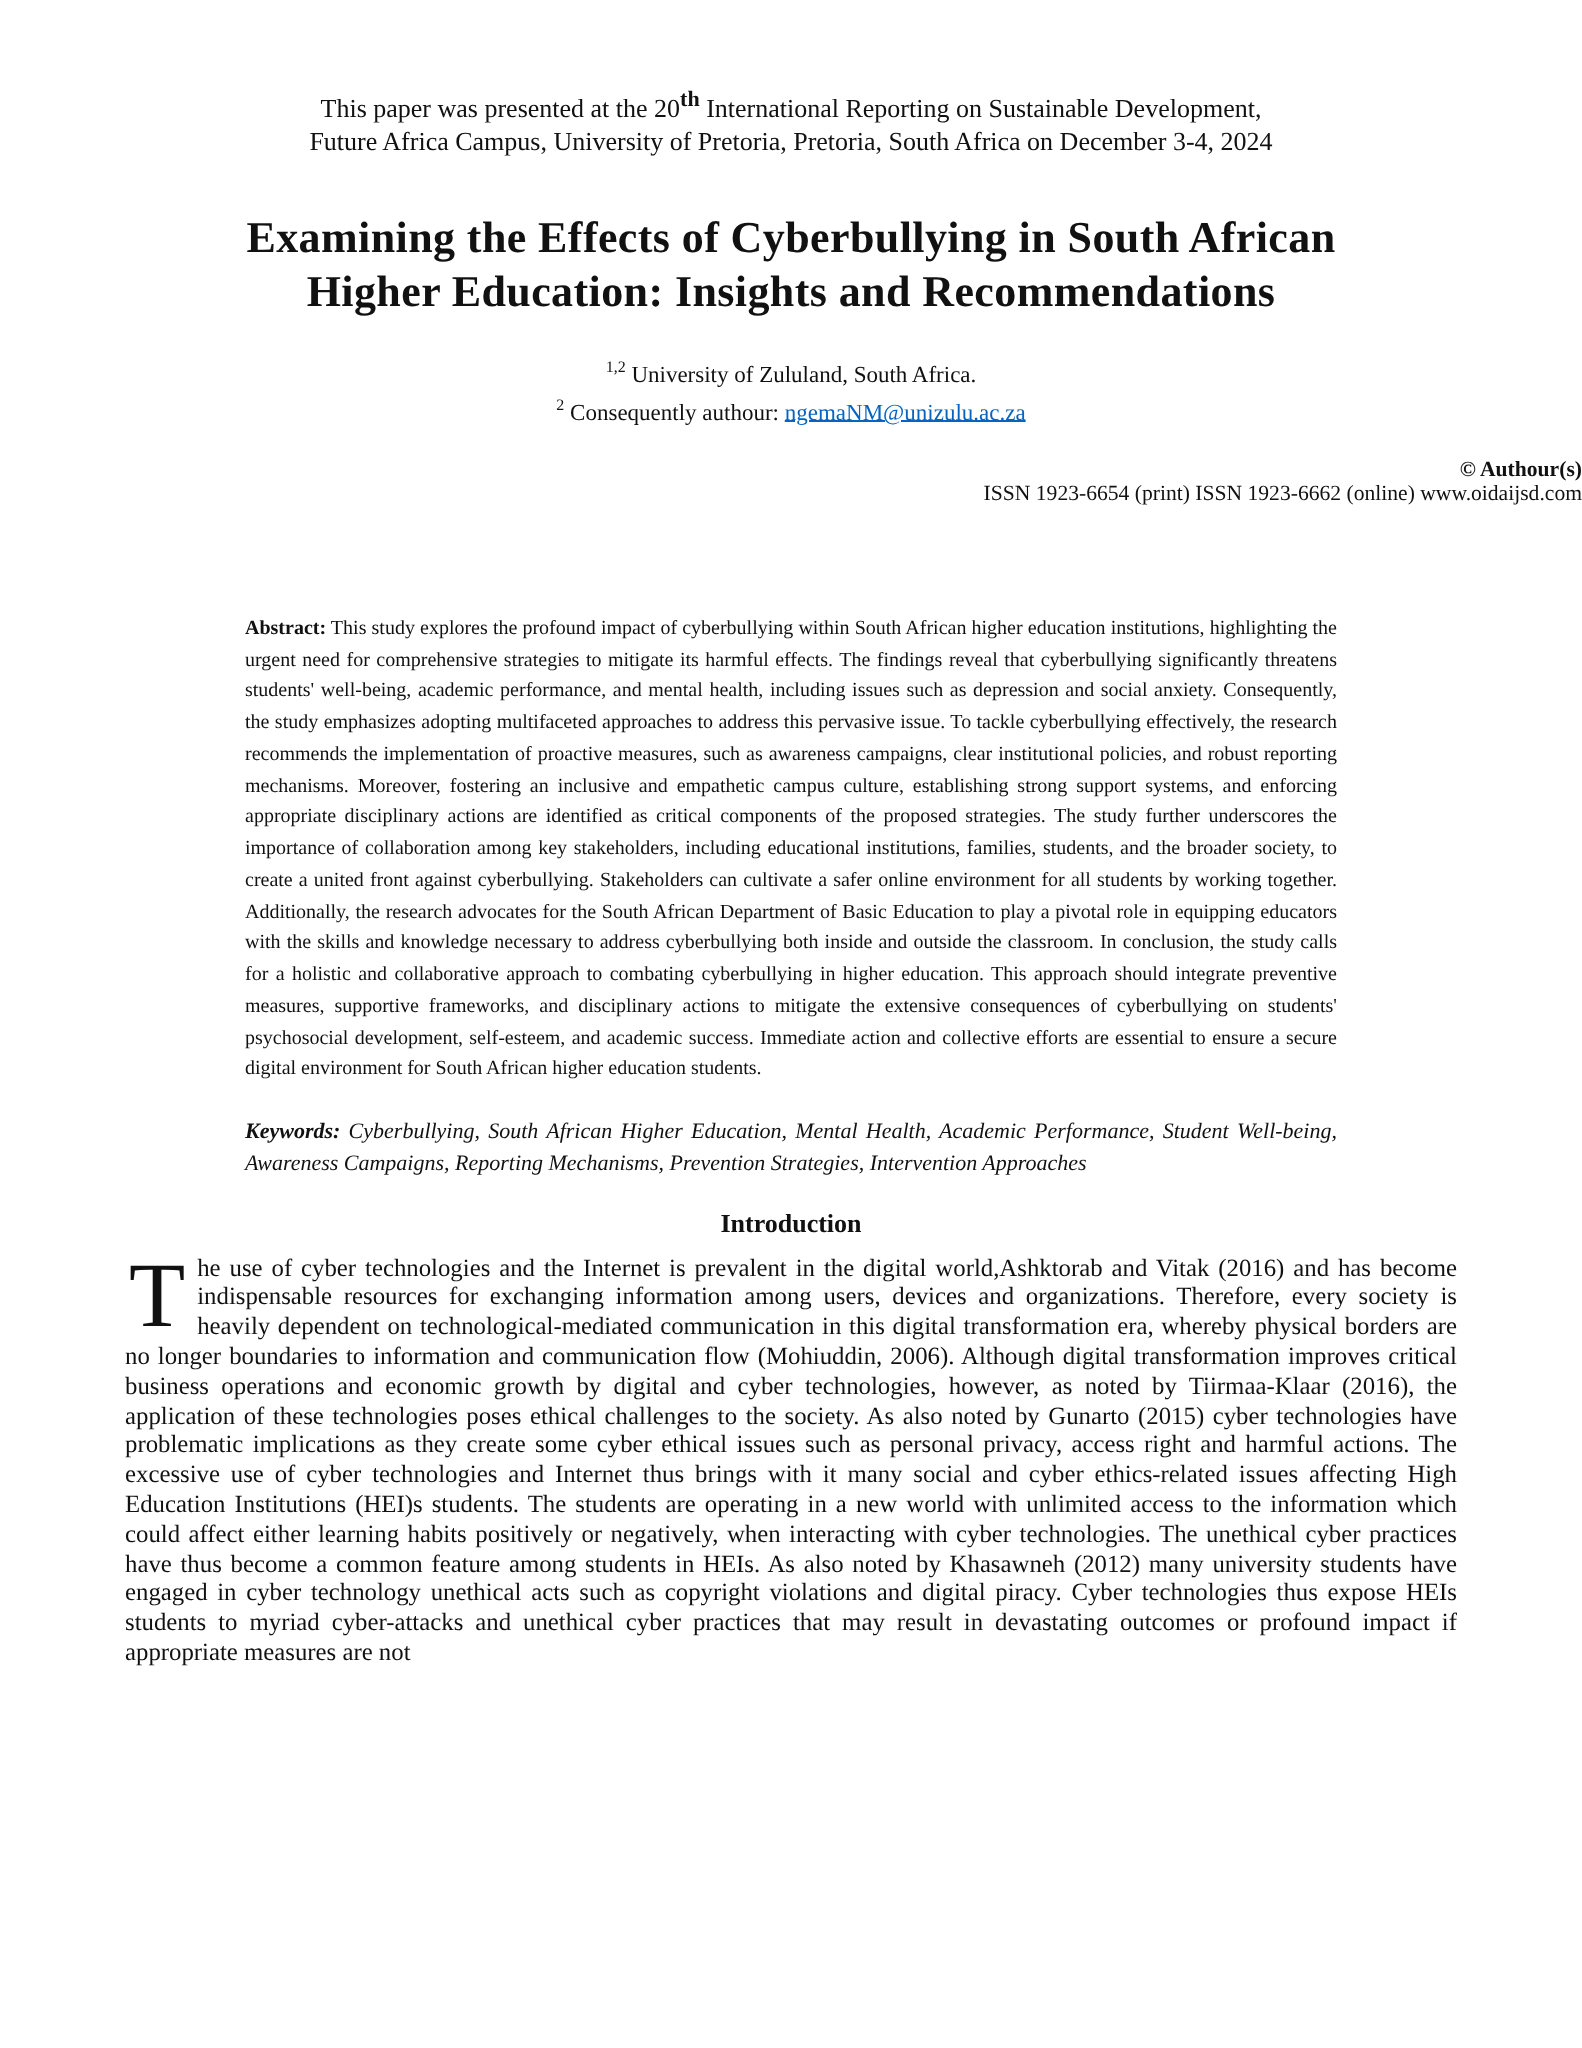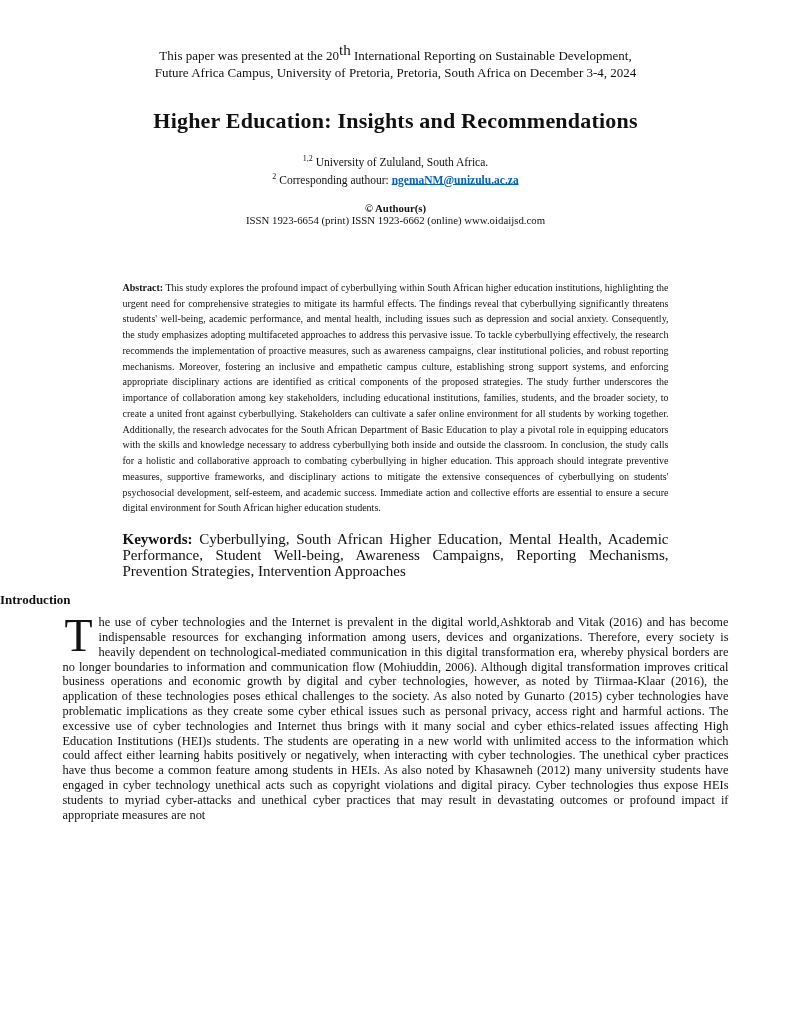--- a/index.html
+++ b/index.html
@@ -13,21 +13,21 @@
     position: relative;
     overflow: hidden;
     box-sizing: border-box;
   }
   .conference-note {
     padding-top: 42px;
     text-align: center;
     font-size: 13px;
     line-height: 17px;
   }
-  .conference-note sup { font-size: 15px; }
+  .conference-note sup { font-size: 11px; font-weight: bold; }
   .paper-title {
     margin-top: 26px;
     text-align: center;
     font-size: 22px;
     font-weight: bold;
     line-height: 27px;
     letter-spacing: 0.2px;
   }
   .authors-line {
     margin-top: 9px;
@@ -40,47 +40,47 @@
     text-align: center;
     font-size: 11.5px;
     line-height: 13.5px;
   }
   .affiliation-line { margin-top: 18px; }
   .affiliation-line sup, .corresponding-line sup { font-size: 8px; }
   .email-link {
     color: #0563C1;
     text-decoration: underline;
     cursor: pointer;
-    font-weight: bold;
   }
   .imprint-block {
     margin-top: 15px;
-    text-align: center;
+    text-align: right;
     font-size: 10.8px;
     line-height: 12.4px;
   }
   .imprint-copyright { font-weight: bold; }
   .abstract-block {
     width: 546px;
     margin: 53px auto 0 auto;
     text-align: justify;
     font-size: 10px;
     line-height: 15.75px;
   }
   .keywords-block {
     width: 546px;
     margin: 16px auto 0 auto;
     text-align: justify;
-    font-size: 15px;
+    font-size: 11px;
     line-height: 15.75px;
+    font-style: italic;
   }
   .bold-label { font-weight: bold; }
   .intro-heading {
     margin-top: 13px;
-    text-align: left;
+    text-align: center;
     font-size: 13px;
     font-weight: bold;
   }
   .intro-body {
     width: 666px;
     margin: 7px auto 0 auto;
     text-align: justify;
     font-size: 12.4px;
     line-height: 14.8px;
   }
@@ -95,27 +95,28 @@
 <body>
 
 <div class="page">
 
   <div class="conference-note">
     <div><span>This paper was presented at the 20</span><sup>th</sup><span> International Reporting on Sustainable Development,</span></div>
     <div>Future Africa Campus, University of Pretoria, Pretoria, South Africa on December 3-4, 2024</div>
   </div>
 
   <h1 class="paper-title">
+    <div>Examining the Effects of Cyberbullying in South African</div>
     <div>Higher Education: Insights and Recommendations</div>
   </h1>
 
 
   <div class="affiliation-line"><sup>1,2</sup><span> University of Zululand, South Africa.</span></div>
 
-  <div class="corresponding-line"><sup>2</sup><span> Corresponding authour: </span><a class="email-link">ngemaNM@unizulu.ac.za</a></div>
+  <div class="corresponding-line"><sup>2</sup><span> Consequently authour: </span><a class="email-link">ngemaNM@unizulu.ac.za</a></div>
 
   <div class="imprint-block">
     <div class="imprint-copyright">© Authour(s)</div>
     <div>ISSN 1923-6654 (print) ISSN 1923-6662 (online) www.oidaijsd.com</div>
   </div>
 
   <p class="abstract-block"><span class="bold-label">Abstract:</span><span> This study explores the profound impact of cyberbullying within South African higher education institutions, highlighting the urgent need for comprehensive strategies to mitigate its harmful effects. The findings reveal that cyberbullying significantly threatens students' well-being, academic performance, and mental health, including issues such as depression and social anxiety. Consequently, the study emphasizes adopting multifaceted approaches to address this pervasive issue. To tackle cyberbullying effectively, the research recommends the implementation of proactive measures, such as awareness campaigns, clear institutional policies, and robust reporting mechanisms. Moreover, fostering an inclusive and empathetic campus culture, establishing strong support systems, and enforcing appropriate disciplinary actions are identified as critical components of the proposed strategies. The study further underscores the importance of collaboration among key stakeholders, including educational institutions, families, students, and the broader society, to create a united front against cyberbullying. Stakeholders can cultivate a safer online environment for all students by working together. Additionally, the research advocates for the South African Department of Basic Education to play a pivotal role in equipping educators with the skills and knowledge necessary to address cyberbullying both inside and outside the classroom. In conclusion, the study calls for a holistic and collaborative approach to combating cyberbullying in higher education. This approach should integrate preventive measures, supportive frameworks, and disciplinary actions to mitigate the extensive consequences of cyberbullying on students' psychosocial development, self-esteem, and academic success. Immediate action and collective efforts are essential to ensure a secure digital environment for South African higher education students.</span></p>
 
   <p class="keywords-block"><span class="bold-label">Keywords:</span><span> Cyberbullying, South African Higher Education, Mental Health, Academic Performance, Student Well-being, Awareness Campaigns, Reporting Mechanisms, Prevention Strategies, Intervention Approaches</span></p>
 

